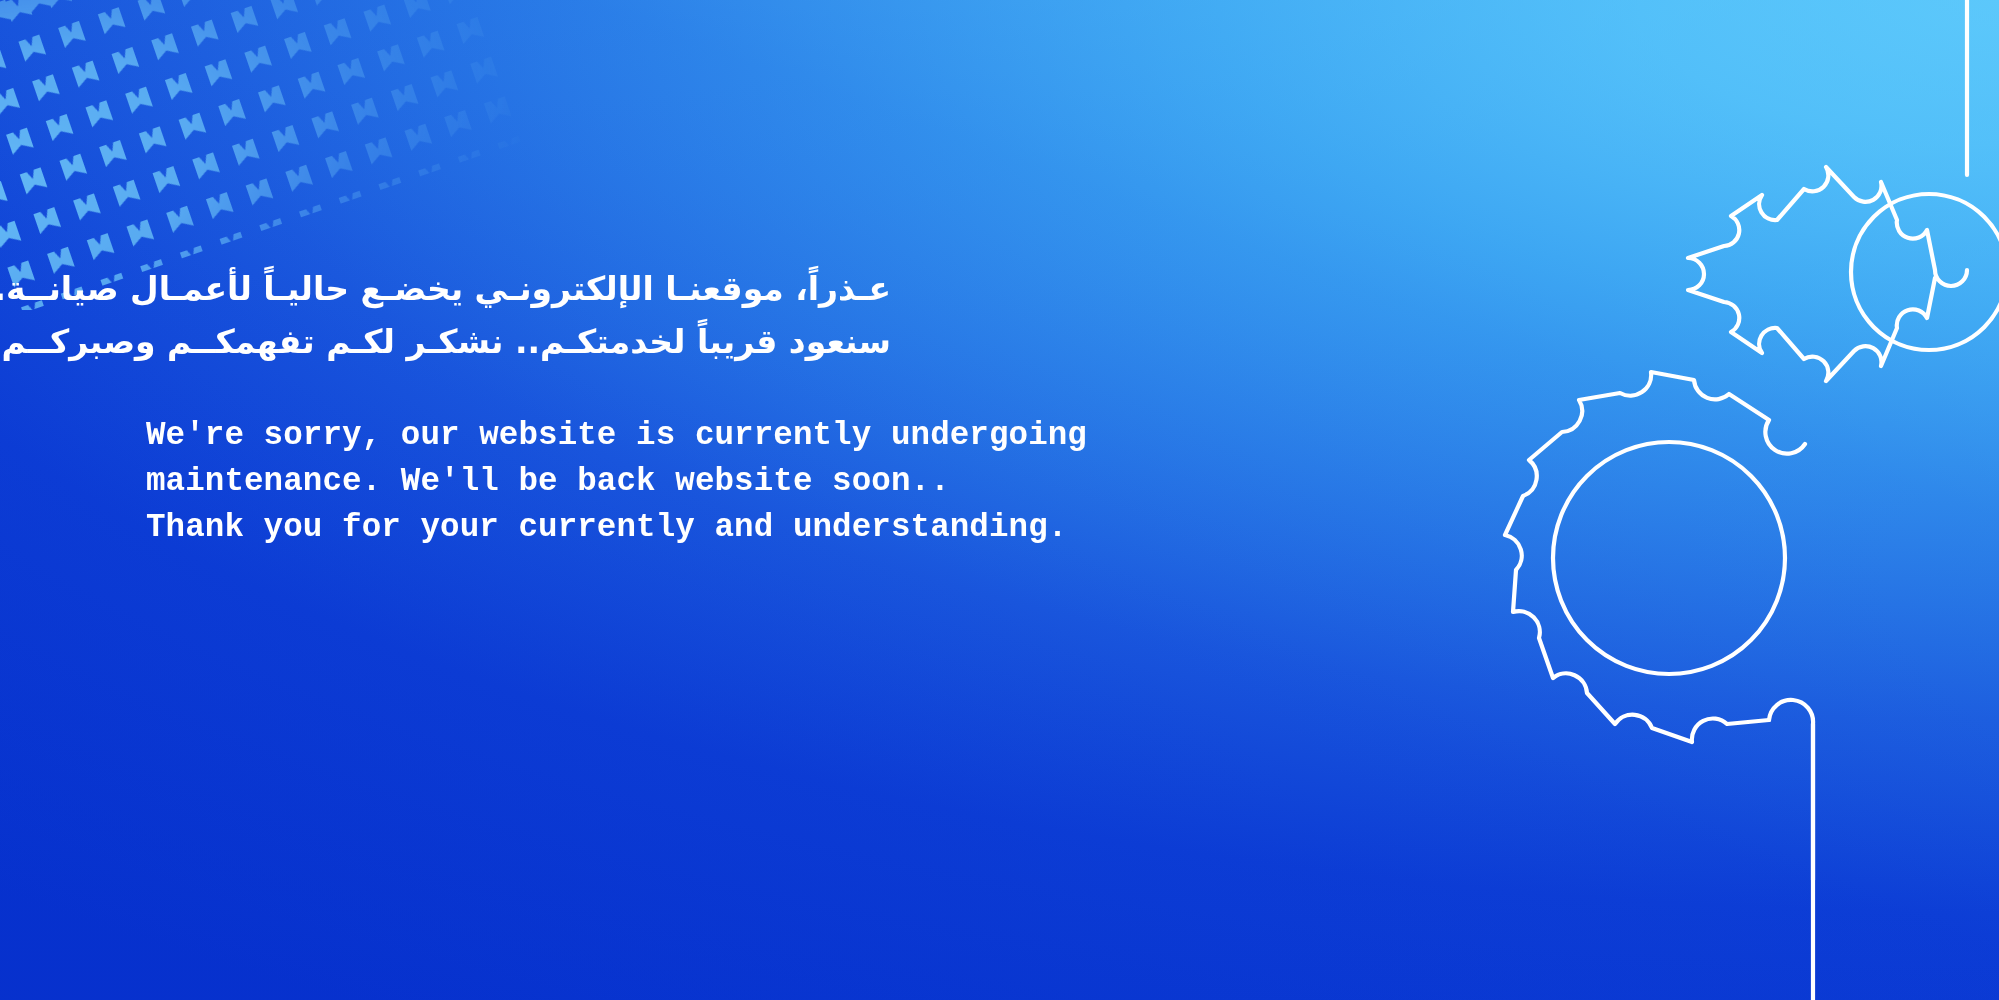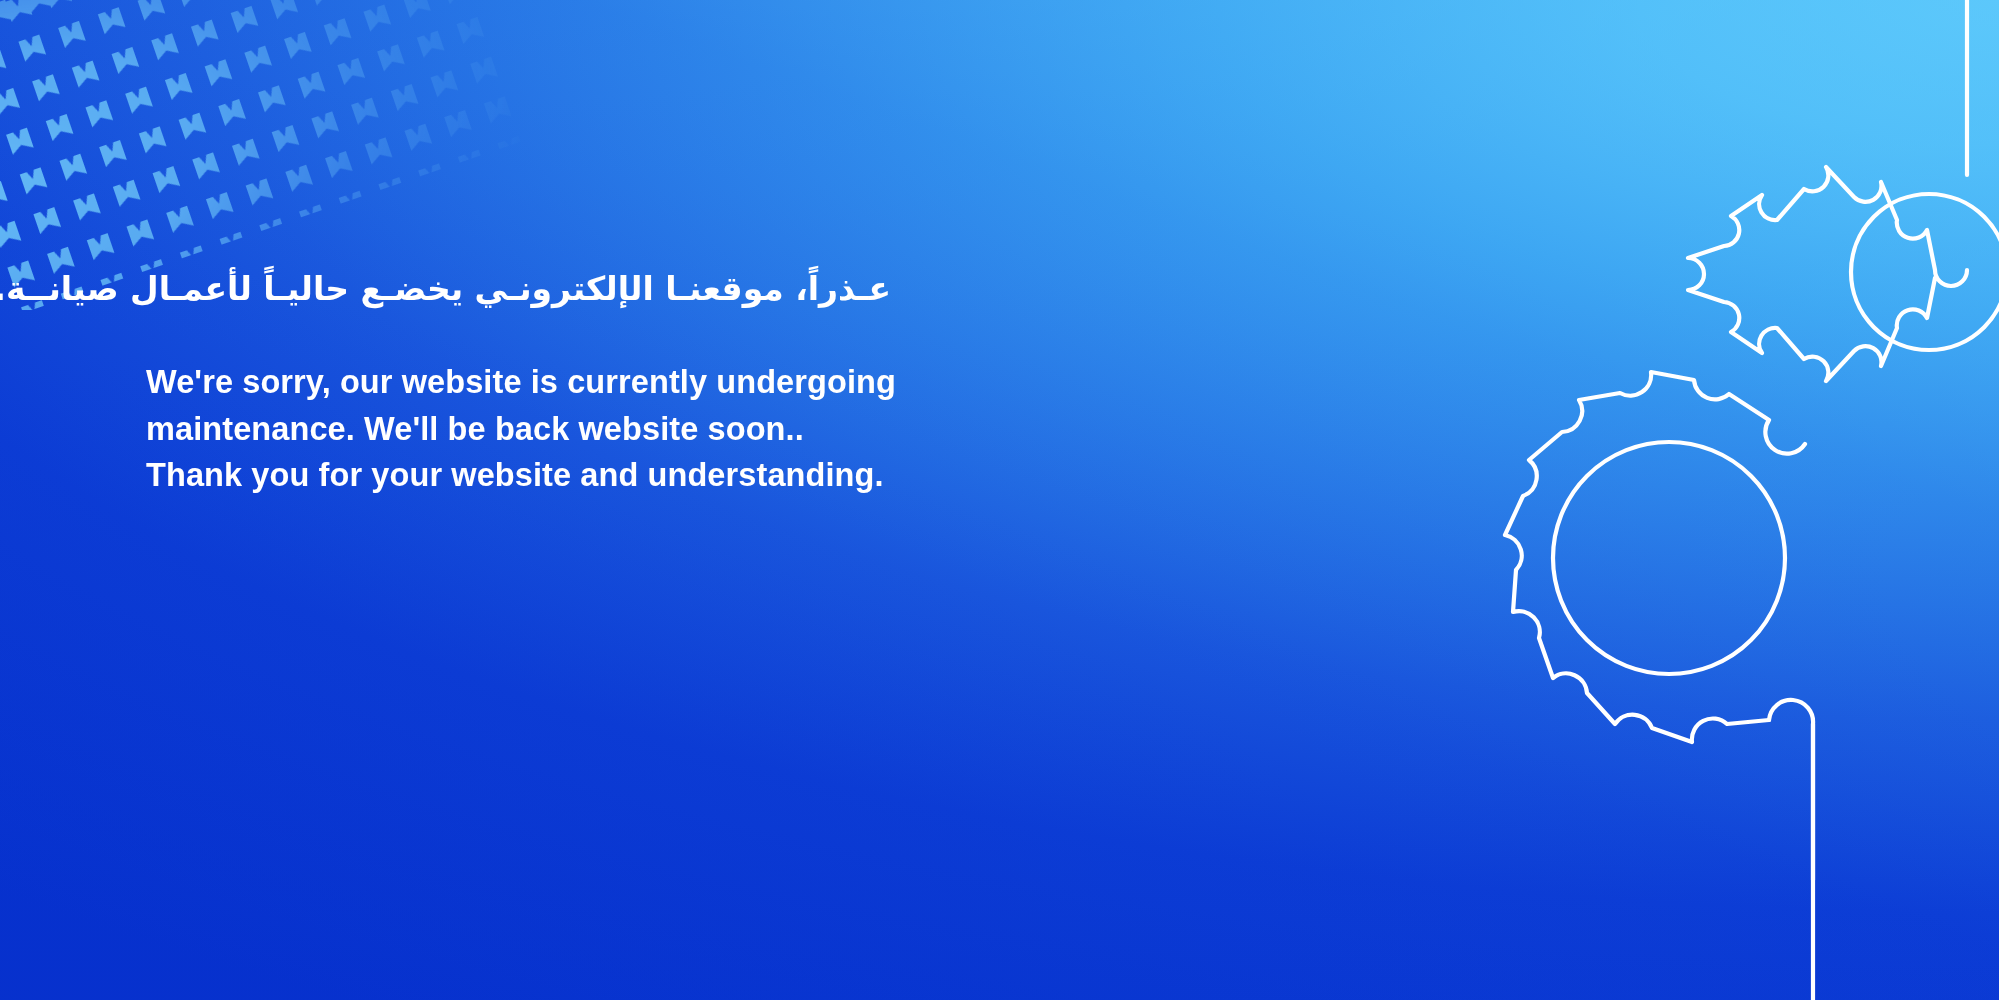--- a/index.html
+++ b/index.html
@@ -85,21 +85,21 @@
     line-height: 1.62;
     letter-spacing: 0.2px;
     width: 745px;
     margin: 0;
   }
   .arabic-line { display: block; white-space: nowrap; }
 
   .english-block {
     margin-top: 44px;
     color: #ffffff;
-    font-family: Liberation Sans, sans-serif;
+    font-family: Liberation Mono, monospace;
     font-size: 32.5px;
     font-weight: 700;
     line-height: 1.42;
     letter-spacing: 0.1px;
     direction: ltr;
     text-align: left;
   }
   .english-line { display: block; white-space: nowrap; }
 </style>
 </head>
@@ -219,23 +219,24 @@
       <circle cx="-20" cy="18" r="116"></circle>
     </g>
 
     <path d="M 714 724 L 714 1010"></path>
   </svg>
 
   <div class="content">
 
     <div class="arabic-block">
       <span class="arabic-line">عـذراً، موقعنـا الإلكترونـي يخضـع حاليـاً لأعمـال صيانــة.</span>
+      <span class="arabic-line">سنعود قريباً لخدمتكـم.. نشكـر لكـم تفهمكــم وصبركــم</span>
     </div>
 
     <div class="english-block">
       <span class="english-line">We're sorry, our website is currently undergoing</span>
       <span class="english-line">maintenance. We'll be back website soon..</span>
-      <span class="english-line">Thank you for your website and understanding.</span>
+      <span class="english-line">Thank you for your currently and understanding.</span>
     </div>
 
   </div>
 
 </div>
 
 </body></html>

